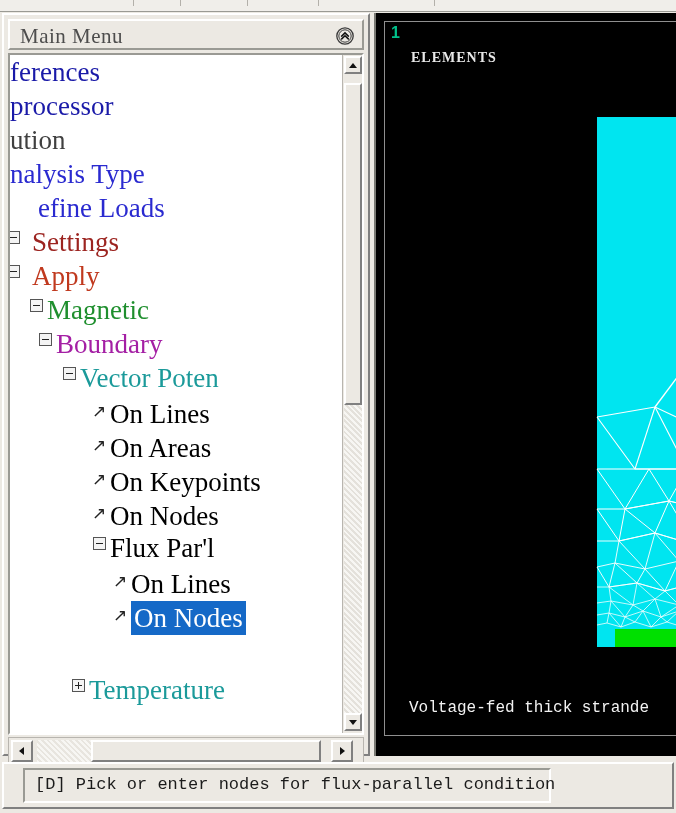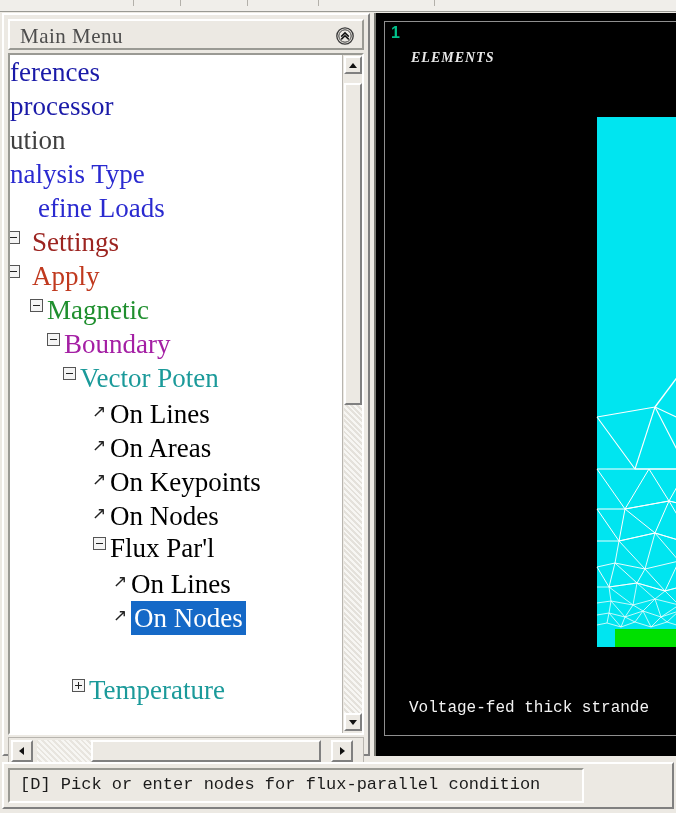--- a/index.html
+++ b/index.html
@@ -140,39 +140,39 @@
     background: #000; border: 1px solid #8f8f8f; overflow: hidden;
   }
   #gfx-num {
     position: absolute; left: 6px; top: 2px;
     font-family: "Liberation Sans", sans-serif;
     font-size: 16px; font-weight: bold; color: #00c08a;
   }
   #gfx-elements {
     position: absolute; left: 26px; top: 28px;
     font-family: "Liberation Serif", serif;
-    font-size: 14px; font-weight: bold; color: #e8e8e8; letter-spacing: 1px; font-style: italic;
+    font-size: 14px; font-weight: bold; color: #e8e8e8; letter-spacing: 1px;
   }
   #gfx-footer {
     position: absolute; left: 24px; bottom: 18px;
     font-family: "Liberation Mono", monospace;
     font-size: 16px; color: #f2f2f2; white-space: nowrap;
   }
   #mesh {
     position: absolute; left: 210px; top: 95px; width: 200px; height: 530px;
   }
 
   
   #status-wrap {
     position: absolute; left: 2px; top: 762px; width: 672px; height: 47px;
     background: #ece9e3;
     border: 2px solid; border-color: #ffffff #808080 #808080 #ffffff;
   }
   #status-inner {
-    position: absolute; left: 4px; top: 4px; width: 576px; height: 35px;
+    position: absolute; left: 19px; top: 4px; width: 528px; height: 35px;
     background: #ece9e3;
     border: 2px solid; border-color: #9a9a94 #ffffff #ffffff #9a9a94;
   }
   #status-text {
     position: absolute; left: 10px; top: 5px;
     font-family: "Liberation Mono", monospace;
     font-size: 17px; color: #1b1b1b; white-space: nowrap;
   }
 </style>
 </head>
@@ -205,21 +205,21 @@
     <div id="tree-wrap">
       <div id="tree">
           <div class="tree-item"><span class="glyph" style="width: 0px;"></span><span class="lbl" style="color: rgb(26, 26, 168);">ferences</span></div>
           <div class="tree-item"><span class="glyph" style="width: 0px;"></span><span class="lbl" style="color: rgb(26, 26, 168);">processor</span></div>
           <div class="tree-item"><span class="glyph" style="width: 0px;"></span><span class="lbl" style="color: #404040;">ution</span></div>
           <div class="tree-item"><span class="glyph" style="width: 0px;"></span><span class="lbl" style="color: rgb(42, 42, 208);">nalysis Type</span></div>
           <div class="tree-item"><span class="glyph" style="width: 0px;"></span><span class="lbl" style="color: rgb(42, 42, 208); padding-left: 28px;">efine Loads</span></div>
           <div class="tree-item"><span class="glyph"><span class="boxg" style="margin-left:-16px"></span></span><span class="lbl" style="color: rgb(156, 36, 32);">Settings</span></div>
           <div class="tree-item"><span class="glyph"><span class="boxg" style="margin-left:-16px"></span></span><span class="lbl" style="color: rgb(192, 57, 30);">Apply</span></div>
           <div class="tree-item" style="padding-left: 15px;"><span class="glyph"><span class="boxg"></span></span><span class="lbl" style="color: rgb(31, 143, 46);">Magnetic</span></div>
-          <div class="tree-item" style="padding-left: 32px;"><span class="glyph"><span class="boxg"></span></span><span class="lbl" style="color: rgb(164, 31, 164);">Boundary</span></div>
+          <div class="tree-item" style="padding-left: 24px;"><span class="glyph"><span class="boxg"></span></span><span class="lbl" style="color: rgb(164, 31, 164);">Boundary</span></div>
           <div class="tree-item" style="padding-left: 48px;"><span class="glyph"><span class="boxg"></span></span><span class="lbl" style="color: rgb(27, 154, 154);">Vector Poten</span></div>
           <div class="tree-item" style="padding-left: 78px;"><span class="glyph"><span class="arrowg">↗</span></span><span class="lbl" style="color: rgb(0, 0, 0);">On Lines</span></div>
           <div class="tree-item" style="padding-left: 78px;"><span class="glyph"><span class="arrowg">↗</span></span><span class="lbl" style="color: rgb(0, 0, 0);">On Areas</span></div>
           <div class="tree-item" style="padding-left: 78px;"><span class="glyph"><span class="arrowg">↗</span></span><span class="lbl" style="color: rgb(0, 0, 0);">On Keypoints</span></div>
           <div class="tree-item" style="padding-left: 78px;"><span class="glyph"><span class="arrowg">↗</span></span><span class="lbl" style="color: rgb(0, 0, 0);">On Nodes</span></div>
           <div class="tree-item" style="padding-left: 78px;"><span class="glyph"><span class="boxg"></span></span><span class="lbl" style="color: rgb(0, 0, 0);">Flux Par'l</span></div>
           <div class="tree-item" style="padding-left: 99px;"><span class="glyph"><span class="arrowg">↗</span></span><span class="lbl" style="color: rgb(0, 0, 0);">On Lines</span></div>
           <div class="tree-item selected" style="padding-left: 99px;"><span class="glyph"><span class="arrowg">↗</span></span><span class="lbl">On Nodes</span></div>
           <div class="tree-item" style="padding-left: 57px; margin-top: 40px;"><span class="glyph"><span class="boxg plus"></span></span><span class="lbl" style="color: rgb(27, 154, 154);">Temperature</span></div>
           <div class="tree-item" style="padding-left: 36px;"><span class="glyph"><span class="boxg plus"></span></span><span class="lbl" style="color: #ec4899; margin-top: 46px;">Excitation</span></div>

